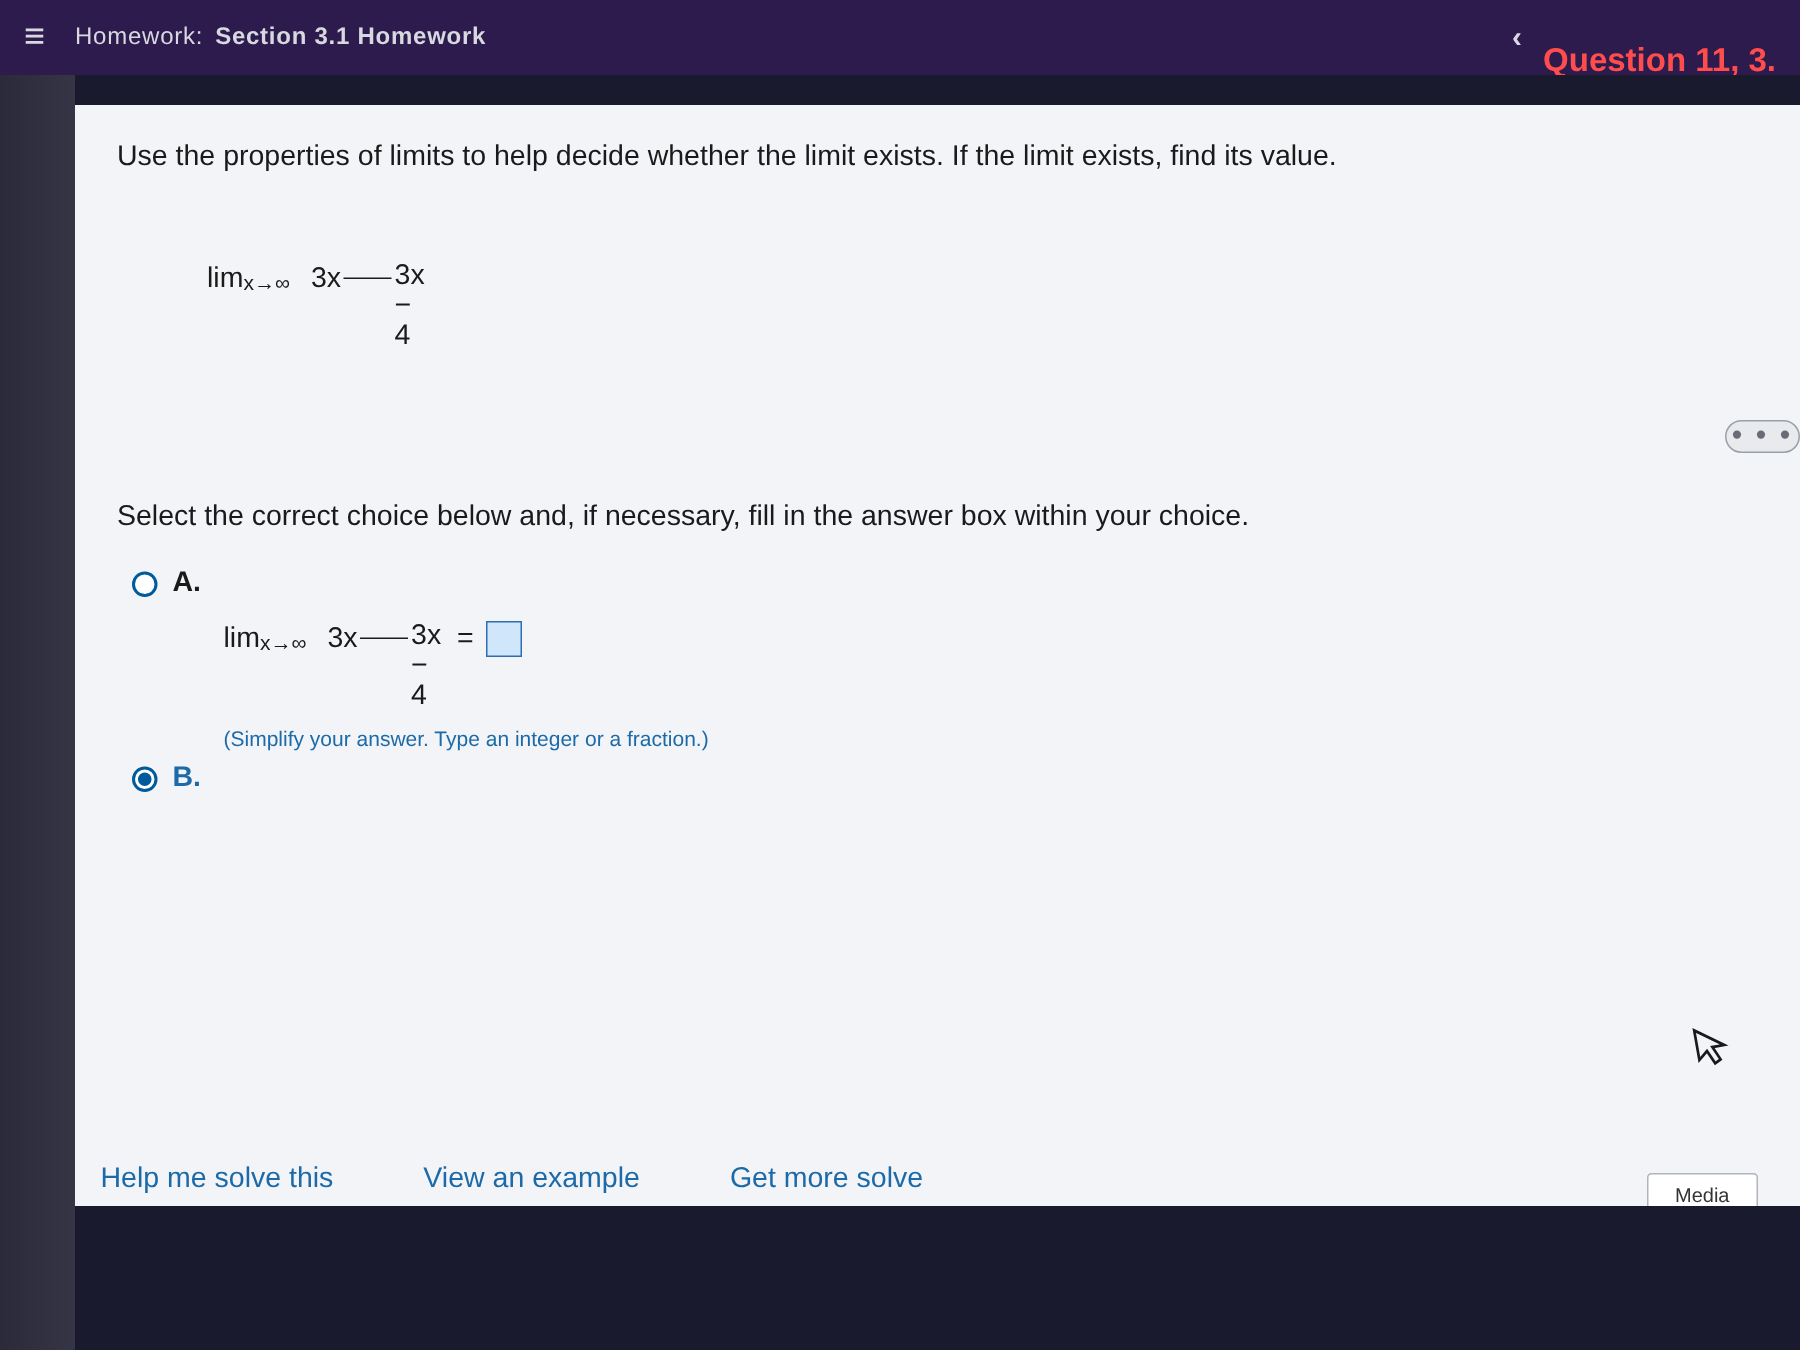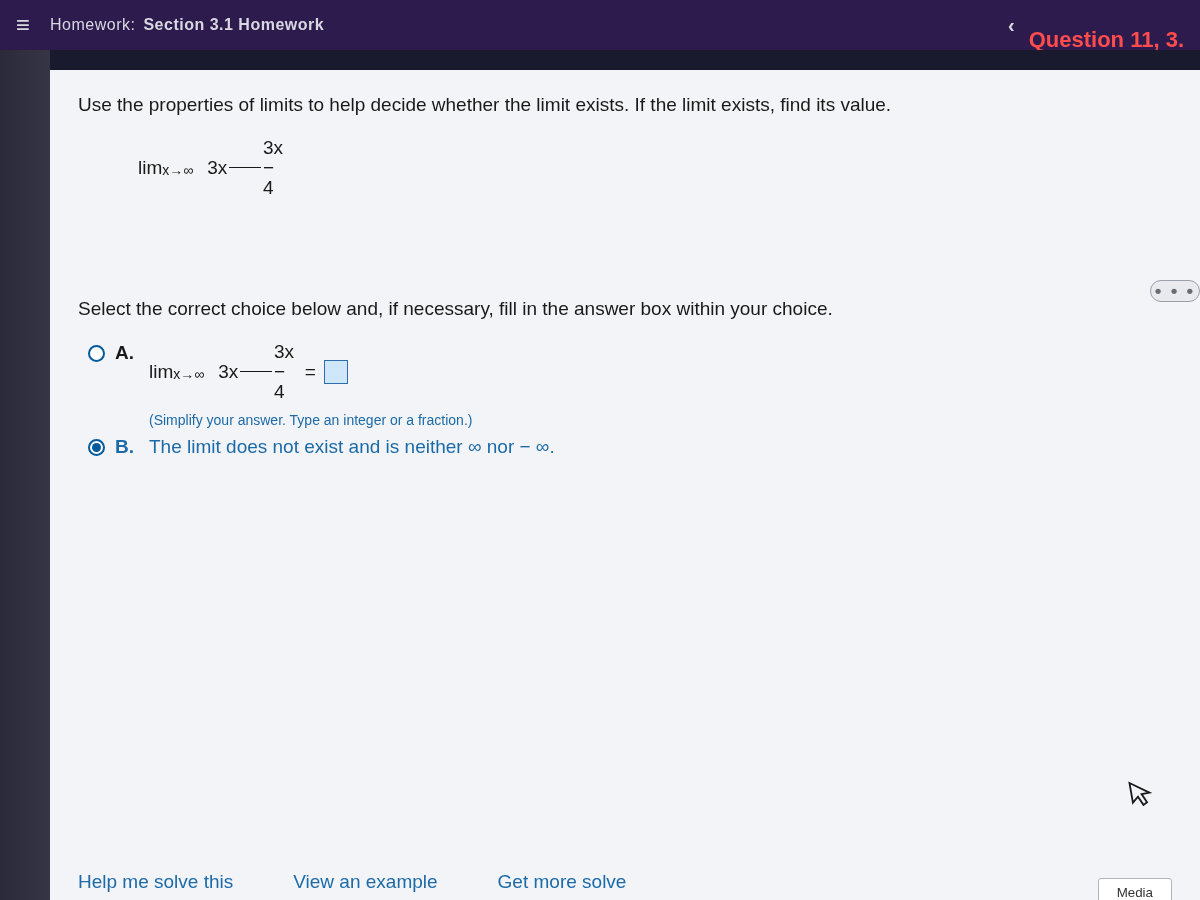--- a/index.html
+++ b/index.html
@@ -41,21 +41,21 @@
       color: #ff4d4d;
       font-size: 22px;
       font-weight: bold;
       white-space: nowrap;
       margin-top: 29px;
     }
     .content {
       background: #f2f4f7;
       margin: 20px 0 0 50px;
       width: 1150px;
-      height: 830px;
+      height: 734px;
       position: relative;
       padding: 24px 28px;
       color: #1a1a1a;
       font-size: 19px;
     }
     .instruction { margin-bottom: 22px; }
     .limit-expr {
       display: inline-flex;
       align-items: center;
       margin-left: 60px;
@@ -76,21 +76,21 @@
       flex-direction: row;
       align-items: center;
       line-height: 1.05;
     }
     .frac .num { padding: 0 2px; }
     .frac .bar {
       border-top: 1.5px solid #1a1a1a;
       width: 100%;
       margin: 1px 0;
     }
-    .frac .den { padding: 0 2px; }
+    .frac .den { padding: 0 2px; margin-top: 36px; }
     .more-pill {
       position: absolute;
       right: 0;
       top: 210px;
       background: #e8eaee;
       border: 1.5px solid #9aa0aa;
       border-radius: 12px;
       height: 22px;
       width: 50px;
       display: flex;
@@ -146,21 +146,21 @@
     }
     .hint {
       color: #1c6aa8;
       margin-top: 10px;
       font-size: 14px;
     }
     .choice-b-text { color: #1c6aa8; font-size: 19px; }
     .bottom-links {
       position: absolute;
       bottom: 0;
-      left: 28px;
+      left: 17px;
       right: 28px;
       display: flex;
       align-items: center;
       gap: 60px;
       color: #1c6aa8;
       font-size: 19px;
       height: 36px;
       overflow: hidden;
     }
     .bottom-links .link { cursor: pointer; white-space: nowrap; }
@@ -245,21 +245,20 @@
           <span class="eq-sign">=</span>
           <input class="answer-box" style="">
         </div>
         <div class="hint">(Simplify your answer. Type an integer or a fraction.)</div>
       </div>
     </div>
 
     <div class="choice-row">
       <input type="radio" name="ans" class="radio" checked="" style="">
       <span class="choice-label" style="color:#1c6aa8">B.</span>
-      <span class="choice-b-text">The limit does not exist and is neither ∞ nor − ∞.</span>
     </div>
 
   </div>
 
   <div class="bottom-links">
     <span class="link">Help me solve this</span>
     <span class="link">View an example</span>
     <span class="link">Get more solve</span>
     <span class="spacer"></span>
     <button class="media-btn">Media</button>

